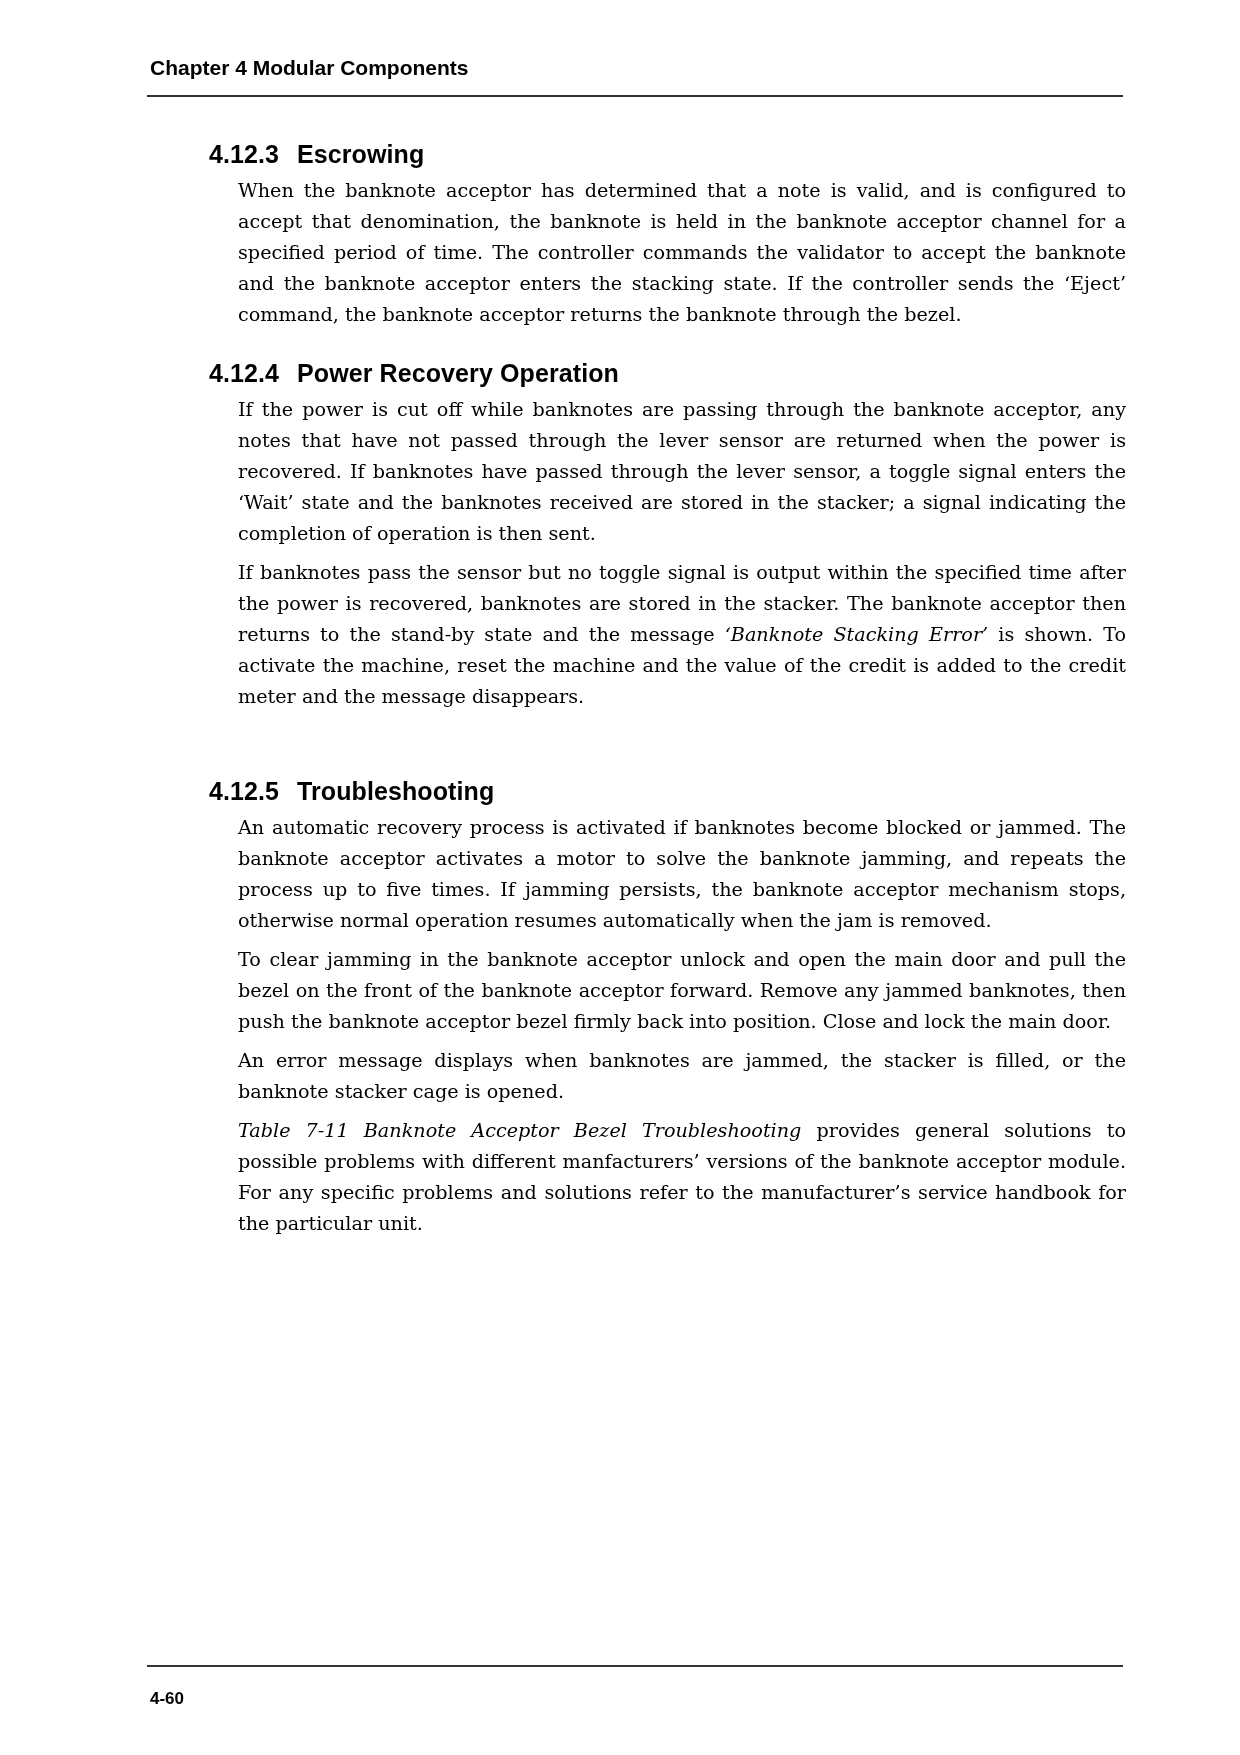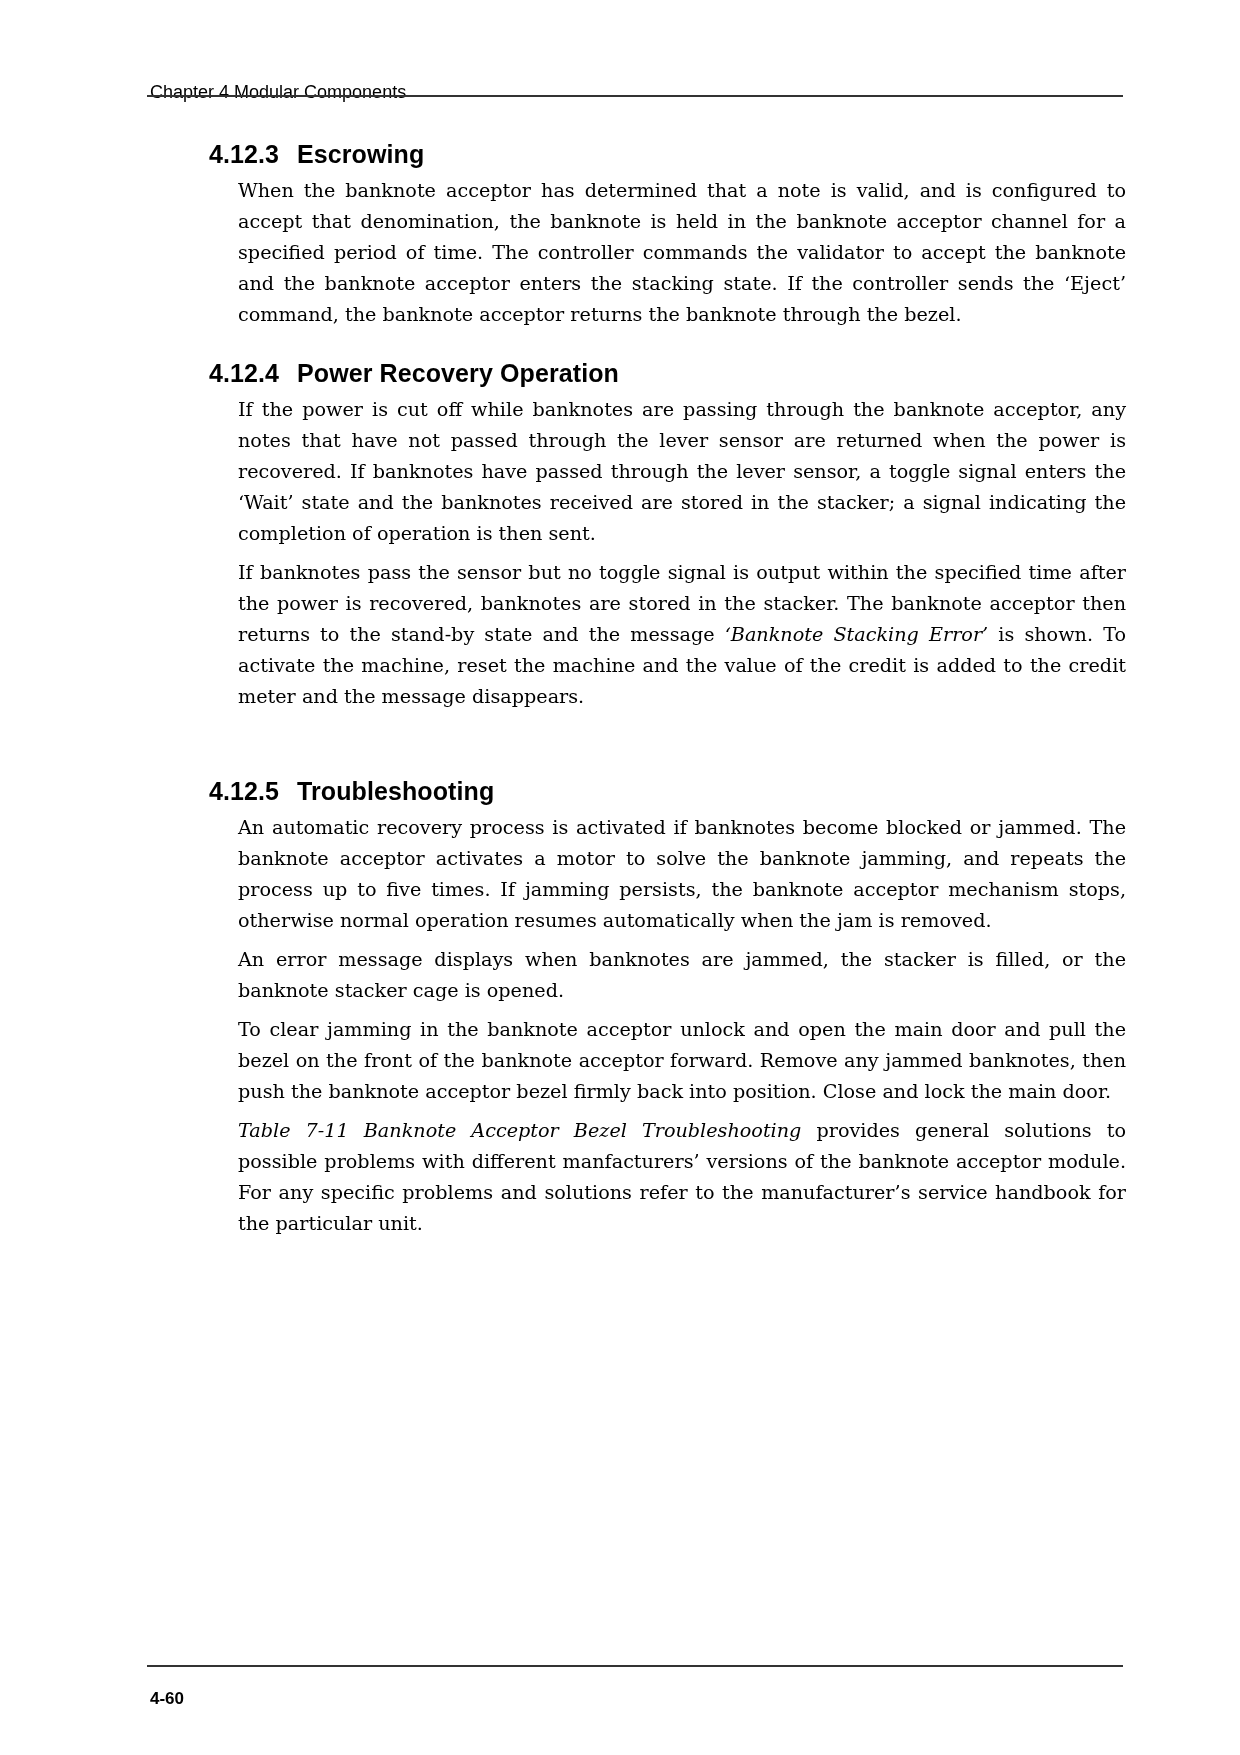--- a/index.html
+++ b/index.html
@@ -1,17 +1,17 @@
 <!DOCTYPE html>
 <html><head>
 <meta charset="utf-8">
 <style>
   html, body { margin:0; padding:0; background:#ffffff; }
   body { width:1240px; height:1755px; position:relative; overflow:hidden; color:#000; }
-  .page-header { position:absolute; left:150px; top:82px; font-family:"Liberation Sans", sans-serif; font-weight:normal; font-size:18px; }
+  .page-header { position:absolute; left:150px; top:56px; font-family:"Liberation Sans", sans-serif; font-weight:bold; font-size:21px; }
   .rule { position:absolute; left:147px; width:976px; height:0; border-top:2px solid #333; }
   .rule.top { top:95px; }
   .rule.bottom { top:1665px; }
   .page-number { position:absolute; left:150px; top:1673px; font-family:"Liberation Sans", sans-serif; font-weight:bold; font-size:17px;margin-top:16px; }
   .section { position:absolute; left:209px; width:916px; }
   .section h2 { margin:0 0 6px 0; font-family:"Liberation Sans", sans-serif; font-weight:bold; font-size:25px; letter-spacing:0.1px; }
   .section h2 .num { display:inline-block; width:88px; }
   .para { margin:0 0 8px 29px; width:888px; font-family:"DejaVu Serif", serif; font-size:19.2px; line-height:31px; text-align:justify; }
   .para i { font-style:italic; }
 </style>
@@ -28,19 +28,19 @@
 
 <div class="section" style="top:359px;">
   <h2><span class="num">4.12.4</span><span>Power Recovery Operation</span></h2>
   <p class="para">If the power is cut off while banknotes are passing through the banknote acceptor, any notes that have not passed through the lever sensor are returned when the power is recovered.  If banknotes have passed through the lever sensor, a toggle signal enters the ‘Wait’ state and the banknotes received are stored in the stacker; a signal indicating the completion of operation is then sent.</p>
   <p class="para"><span>If banknotes pass the sensor but no toggle signal is output within the specified time after the power is recovered, banknotes are stored in the stacker.  The banknote acceptor then returns to the stand-by state and the message </span><i>‘Banknote Stacking Error’</i><span> is shown.  To activate the machine, reset the machine and the value of the credit is added to the credit meter and the message disappears.</span></p>
 </div>
 
 <div class="section" style="top:777px;">
   <h2><span class="num">4.12.5</span><span>Troubleshooting</span></h2>
   <p class="para">An automatic recovery process is activated if banknotes become blocked or jammed.  The banknote acceptor activates a motor to solve the banknote jamming, and repeats the process up to five times.  If jamming persists, the banknote acceptor mechanism stops, otherwise normal operation resumes automatically when the jam is removed.</p>
+  <p class="para">To clear jamming in the banknote acceptor unlock and open the main door and pull the bezel on the front of the banknote acceptor forward.  Remove any jammed banknotes, then push the banknote acceptor bezel firmly back into position.  Close and lock the main door.</p>
   <p class="para">An error message displays when banknotes are jammed, the stacker is filled, or the banknote stacker cage is opened.</p>
-  <p class="para">To clear jamming in the banknote acceptor unlock and open the main door and pull the bezel on the front of the banknote acceptor forward.  Remove any jammed banknotes, then push the banknote acceptor bezel firmly back into position.  Close and lock the main door.</p>
   <p class="para"><i>Table 7-11 Banknote Acceptor Bezel Troubleshooting</i><span> provides general solutions to possible problems with different manfacturers’ versions of the banknote acceptor module.  For any specific problems and solutions refer to the manufacturer’s service handbook for the particular unit.</span></p>
 </div>
 
 <div class="rule bottom"></div>
 <div class="page-number">4-60</div>
 
 </body></html>

